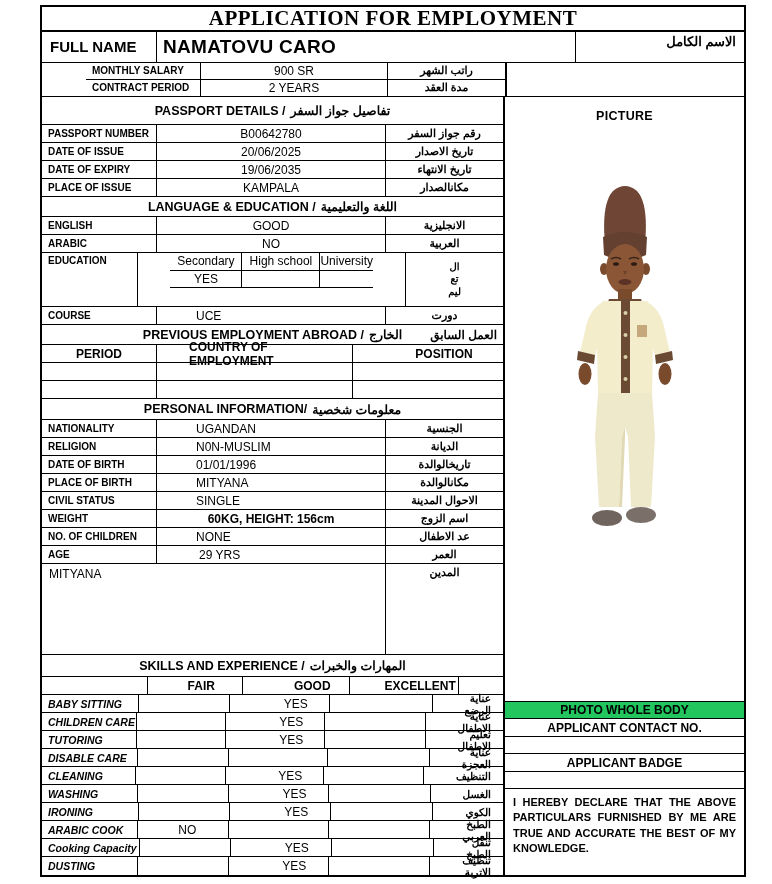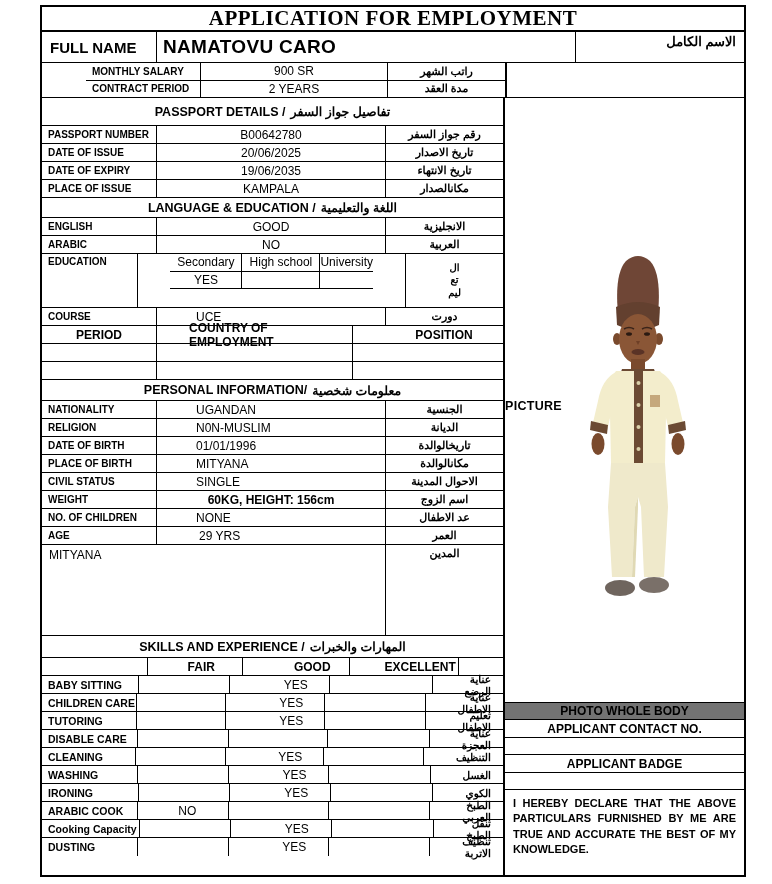--- a/index.html
+++ b/index.html
@@ -54,34 +54,34 @@
   .edu-c3 { flex:1; display:flex; align-items:center; justify-content:center; font-size:12px; }
   .edu-row.plain .edu-c1, .edu-row.plain .edu-c2 { border-right:none; }
   .edu-ar { width:118px; border-left:1px solid #000; display:flex; flex-direction:column; align-items:center; justify-content:center; font-weight:bold; font-size:10px; line-height:1.25; direction:rtl; }
 
   
   .pe-c1 { width:115px; border-right:1px solid #000; display:flex; align-items:center; justify-content:center; font-weight:bold; font-size:12px; }
   .pe-c2 { flex:1; border-right:1px solid #000; display:flex; align-items:center; justify-content:center; font-weight:bold; font-size:12px; }
   .pe-c3 { width:118px; display:flex; align-items:center; justify-content:center; font-weight:bold; font-size:12px; }
 
   
-  .sk-label { width:115px; border-right:1px solid #000; display:flex; align-items:center; padding-left:6px; font-weight:bold; font-size:10.5px; }
+  .sk-label { width:115px; border-right:1px solid #000; display:flex; align-items:center; padding-left:6px; font-weight:bold; font-size:10.5px;font-style:italic; }
   .sk-fair { width:69px; border-right:1px solid #000; display:flex; align-items:center; font-size:12px; padding-left:8px; }
   .sk-good { width:82px; border-right:1px solid #000; display:flex; align-items:center; justify-content:center; font-size:12px; }
   .sk-exc { width:84px; border-right:1px solid #000; display:flex; align-items:center; justify-content:center; font-weight:bold; font-size:12px; }
   .sk-ar { flex:1; display:flex; align-items:center; justify-content:flex-end; padding-right:12px; font-weight:bold; font-size:10.5px; direction:rtl; }
   .sk-head { font-weight:bold; }
 
   
-  .picture-cell { height:605px; border-bottom:1px solid #000; display:flex; flex-direction:row; align-items:center; }
+  .picture-cell { height:605px; border-bottom:1px solid #000; display:flex; flex-direction:column; align-items:center; }
   .picture-label { margin-top:12px; font-weight:bold; font-size:12.5px; letter-spacing:.3px; }
   .photo-wrap { margin-top:52px; }
   .rp-row { border-bottom:1px solid #000; display:flex; align-items:center; justify-content:center; font-weight:bold; font-size:12px; }
   .rp-h17 { height:17px; } .rp-h18 { height:18px; }
-  .rp-yellow { background:#737373; }
+  .rp-yellow { background:#22c55e; }
   .rp-decl { flex:1; padding:6px 8px; font-weight:bold; font-size:11px; line-height:1.4; text-align:justify; }
 </style>
 </head>
 <body>
 
 <div class="form">
 
   <div class="title-row">APPLICATION FOR EMPLOYMENT</div>
 
   <div class="fullname-row">
@@ -173,20 +173,25 @@
           <span>تع</span>
           <span>ليم</span>
         </div>
       </div>
       <div class="row h18">
         <div class="cl">COURSE</div>
         <div class="cv cla">UCE</div>
         <div class="ca">دورت</div>
       </div>
 
+      <div class="sec-header h20">
+        <span>PREVIOUS EMPLOYMENT ABROAD /</span>
+        <span class="ar">الخارج</span>
+        <span class="sec-right-ar">العمل السابق</span>
+      </div>
       <div class="row h18">
         <div class="pe-c1">PERIOD</div>
         <div class="pe-c2">COUNTRY OF EMPLOYMENT</div>
         <div class="pe-c3">POSITION</div>
       </div>
       <div class="row h18">
         <div class="pe-c1"></div>
         <div class="pe-c2"></div>
         <div class="pe-c3"></div>
       </div>

